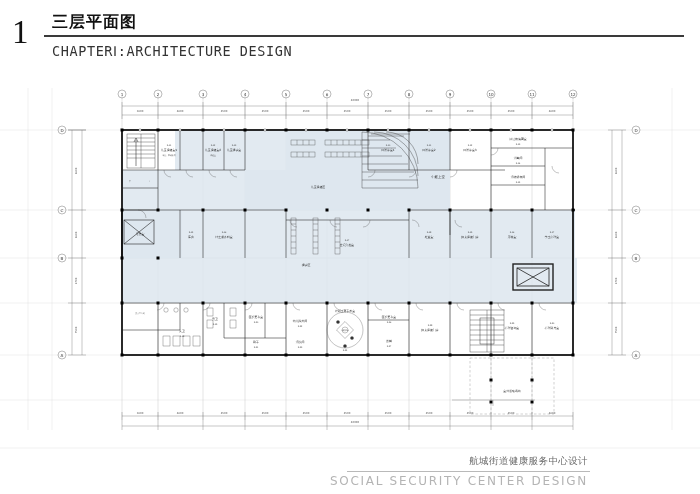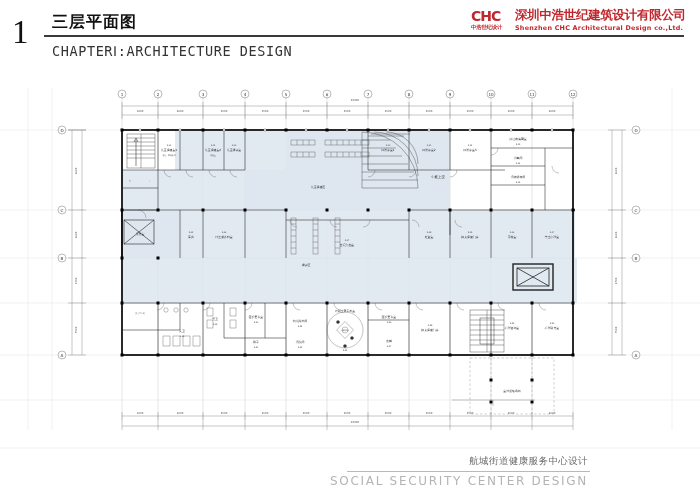--- a/index.html
+++ b/index.html
@@ -48,26 +48,20 @@
 </style>
 </head>
 <body>
 
 <div id="header">
   <div id="page-number">1</div>
   <div id="title-rule"></div>
   <div id="title-cn">三层平面图</div>
   <div id="title-en">CHAPTERⅠ:ARCHITECTURE DESIGN</div>
 
-  <div id="logo">
-    <div id="logo-chc">CHC</div>
-    <div id="logo-chc-sub">中浩世纪设计</div>
-    <div id="logo-cn">深圳中浩世纪建筑设计有限公司</div>
-    <div id="logo-en">Shenzhen CHC Architectural Design co.,Ltd.</div>
-  </div>
 </div>
 
 <div id="drawing">
 <svg viewBox="0 0 700 394" width="700" height="394" xmlns="http://www.w3.org/2000/svg">
   <defs>
     <g id="colsq">
           <rect x="-1.5" y="-1.5" width="3" height="3" fill="#000"></rect>
         </g>
   </defs>
 

